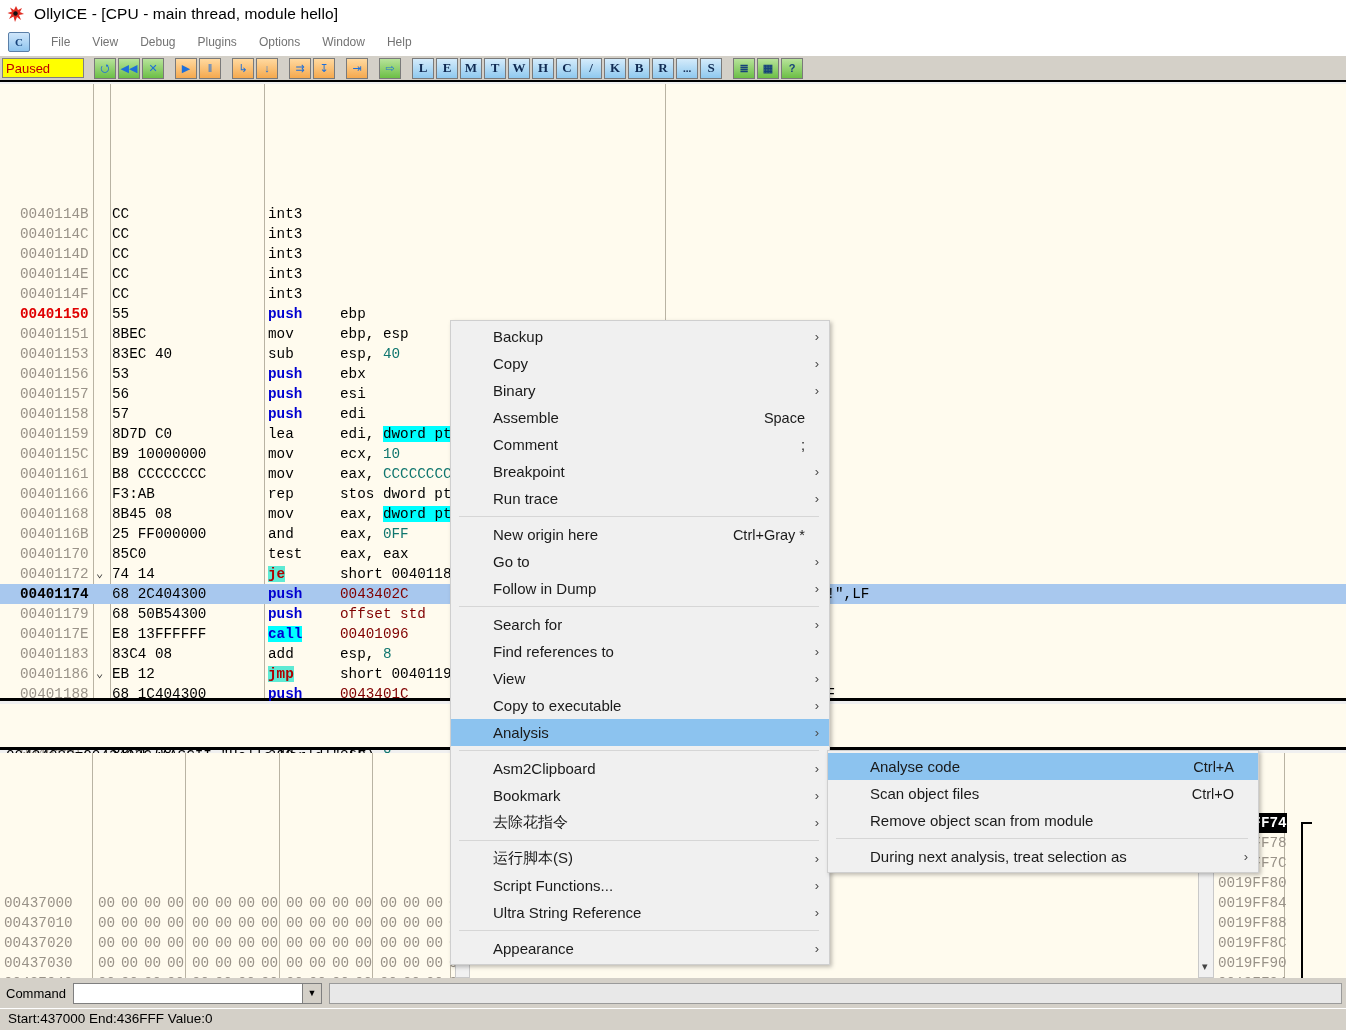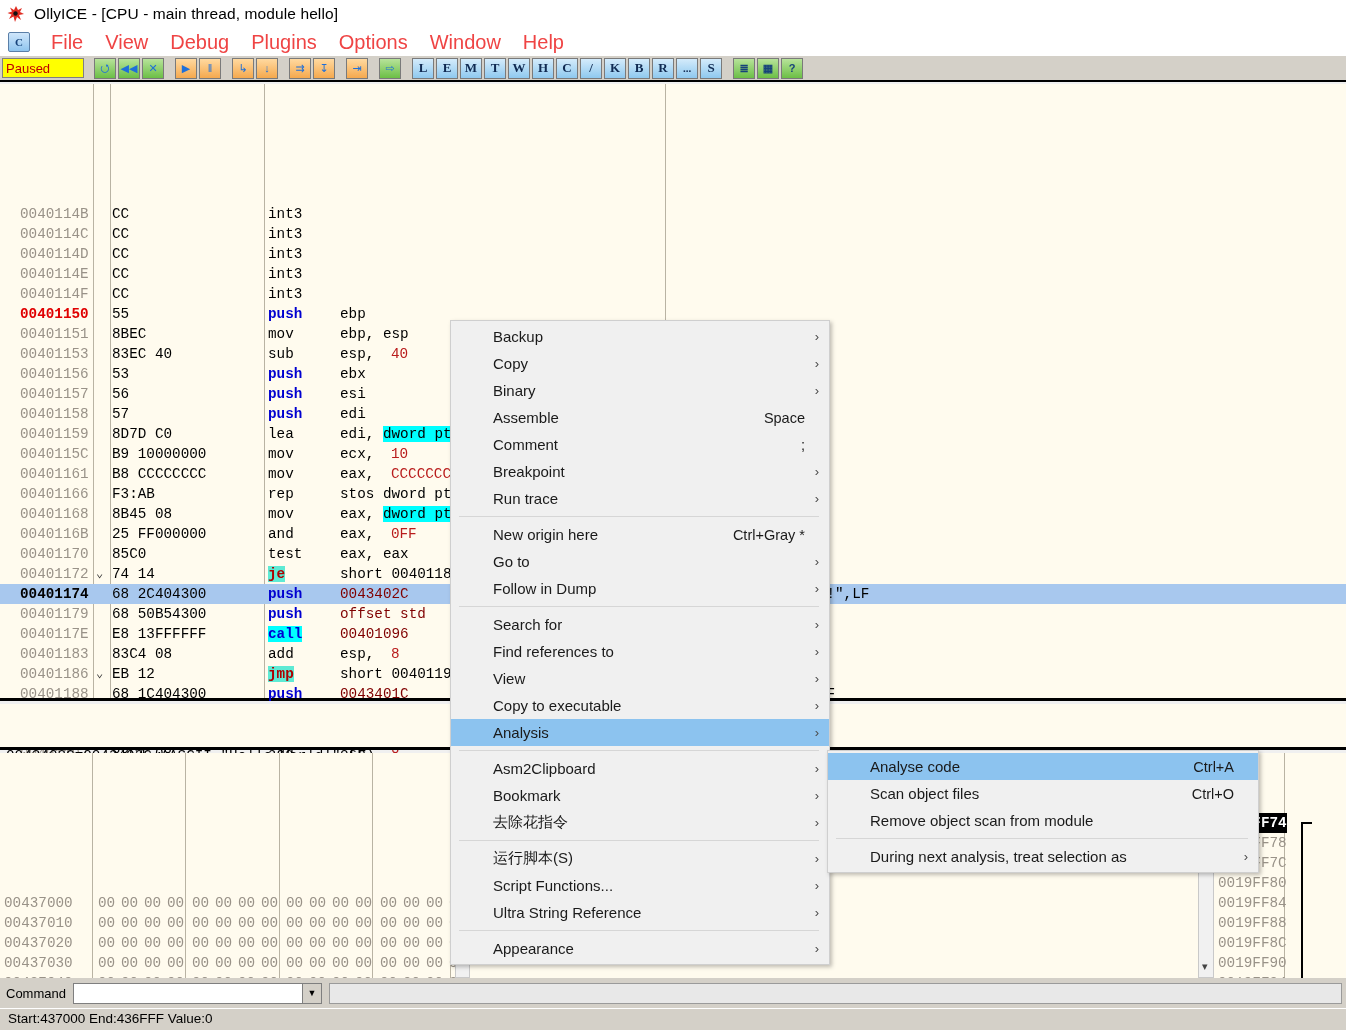--- a/index.html
+++ b/index.html
@@ -29,21 +29,21 @@
   }
   .cpu-icon {
     width: 20px; height: 18px; margin-right: 10px;
     background: linear-gradient(#cfe6fb,#8fc4ee);
     border: 1px solid #5a7fa8; border-radius: 2px;
     color: #16427a; font-size: 11px; font-weight: bold;
     display: flex; align-items: center; justify-content: center;
     font-family: "Liberation Serif", serif;
   }
   .menu-item {
-    font-size: 20px; color: #ef4444; padding: 2px 11px; cursor: default;
+    font-size: 12px; color: #737373; padding: 2px 11px; cursor: default;
   }
 
   
   .toolbar {
     position: absolute; left: 0; top: 56px; width: 1346px; height: 26px;
     background: #d4d0c8; display: flex; align-items: center;
     box-sizing: border-box; border-bottom: 2px solid #000;
   }
   .status-pill {
     width: 82px; height: 20px; margin-left: 2px; background: #ffff00;
@@ -82,21 +82,21 @@
   .col-addr { position: absolute; left: 20px; width: 88px; color: #999288; }
   .col-addr.cur { color: #e00000; font-weight: bold; }
   .col-addr.selfg { color: #000; font-weight: bold; }
   .col-arrow { position: absolute; left: 96px; width: 14px; color: #333;
                font-size: 12px; }
   .col-hex  { position: absolute; left: 112px; color: #000; }
   .col-mnem { position: absolute; left: 268px; color: #000; }
   .col-args { position: absolute; left: 340px; color: #000; }
   .col-cmt  { position: absolute; left: 672px; color: #000; }
   .kw-push  { color: #0000d0; font-weight: bold; }
-  .kw-num   { color: #b91c1c; margin-left: 8px; }
+  .kw-num   { color: #0f766e; }
   .kw-addr  { color: #800000; }
   .hl-cyan  { background: #00ffff; color: #000; }
   .hl-cyan-b{ background: #00ffff; color: #0000d0; font-weight: bold; }
   .hl-yellow{ background: #5eead4; color: #b00000; font-weight: bold; }
   .sep-v {
     position: absolute; top: 0; bottom: 0; width: 1px; background: #b9b3a3;
   }
 
   
   .infobar {

